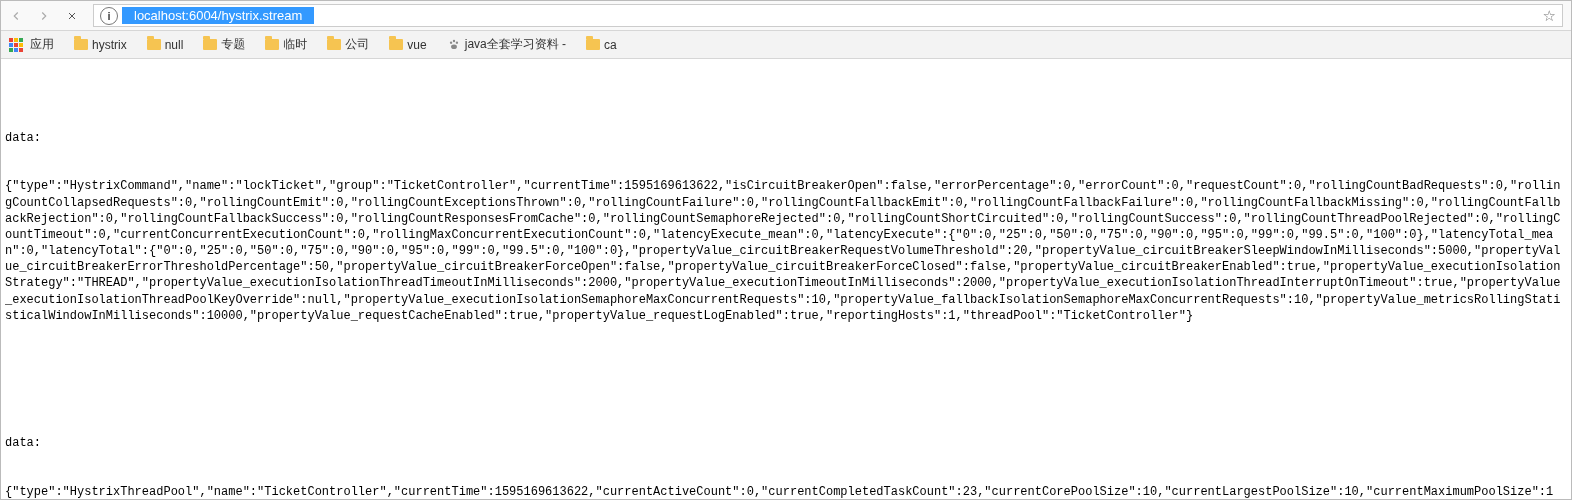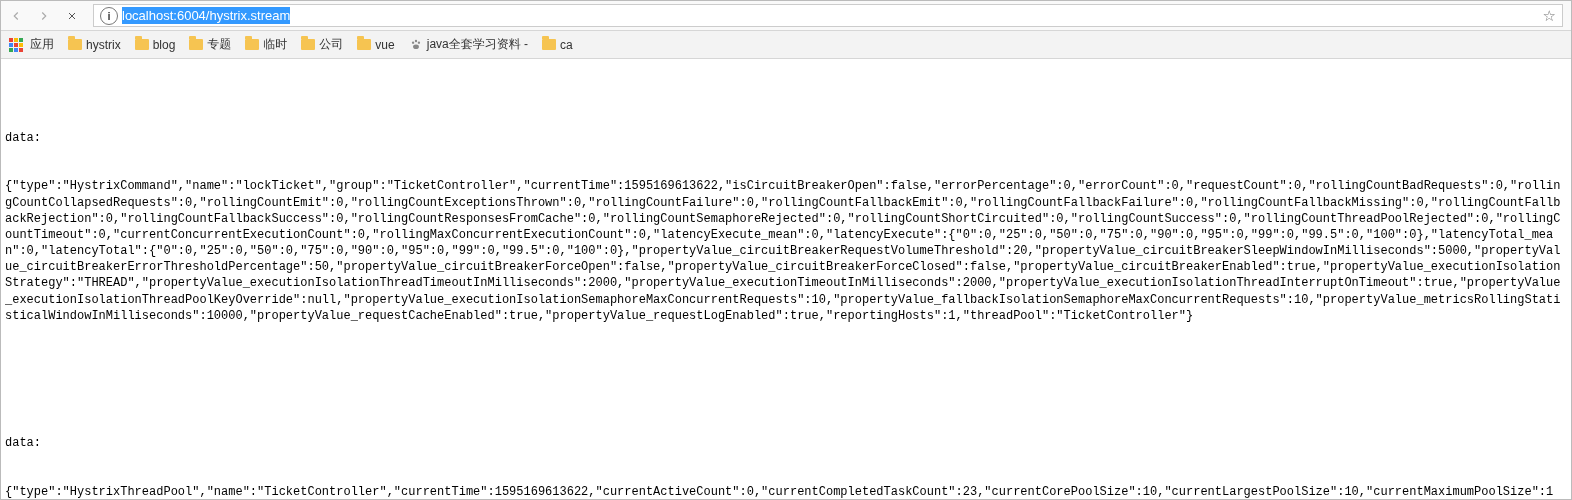--- a/index.html
+++ b/index.html
@@ -45,37 +45,37 @@
       background: #fff;
       display: flex;
       align-items: center;
       padding-left: 4px;
       margin: 0 4px;
     }
     .url-selected {
       background: #3399ff;
       color: #fff;
       font-size: 13px;
-      padding: 1px 0;
+      padding: 1px 12px;
       font-family: Arial, sans-serif;
     }
     .star {
       margin-left: auto;
       margin-right: 6px;
       color: #777;
       font-size: 15px;
     }
     .bookmarks-bar {
       height: 28px;
       background: #f3f3f3;
       border-bottom: 1px solid #d6d6d6;
       display: flex;
       align-items: center;
       padding: 0 8px;
-      gap: 14px;
+      gap: 20px;
       font-size: 12px;
       color: #333;
     }
     .apps-icon {
       display: inline-grid;
       grid-template-columns: repeat(3, 4px);
       grid-template-rows: repeat(3, 4px);
       gap: 1px;
       margin-right: 3px;
       vertical-align: middle;
@@ -168,21 +168,21 @@
         <span></span>
     </span>
     <span>应用</span>
   </div>
   <div class="bm-item">
     <span class="folder-icon"></span>
     <span>hystrix</span>
   </div>
   <div class="bm-item">
     <span class="folder-icon"></span>
-    <span>blog</span>
+    <span>null</span>
   </div>
   <div class="bm-item">
     <span class="folder-icon"></span>
     <span>专题</span>
   </div>
   <div class="bm-item">
     <span class="folder-icon"></span>
     <span>临时</span>
   </div>
   <div class="bm-item">

